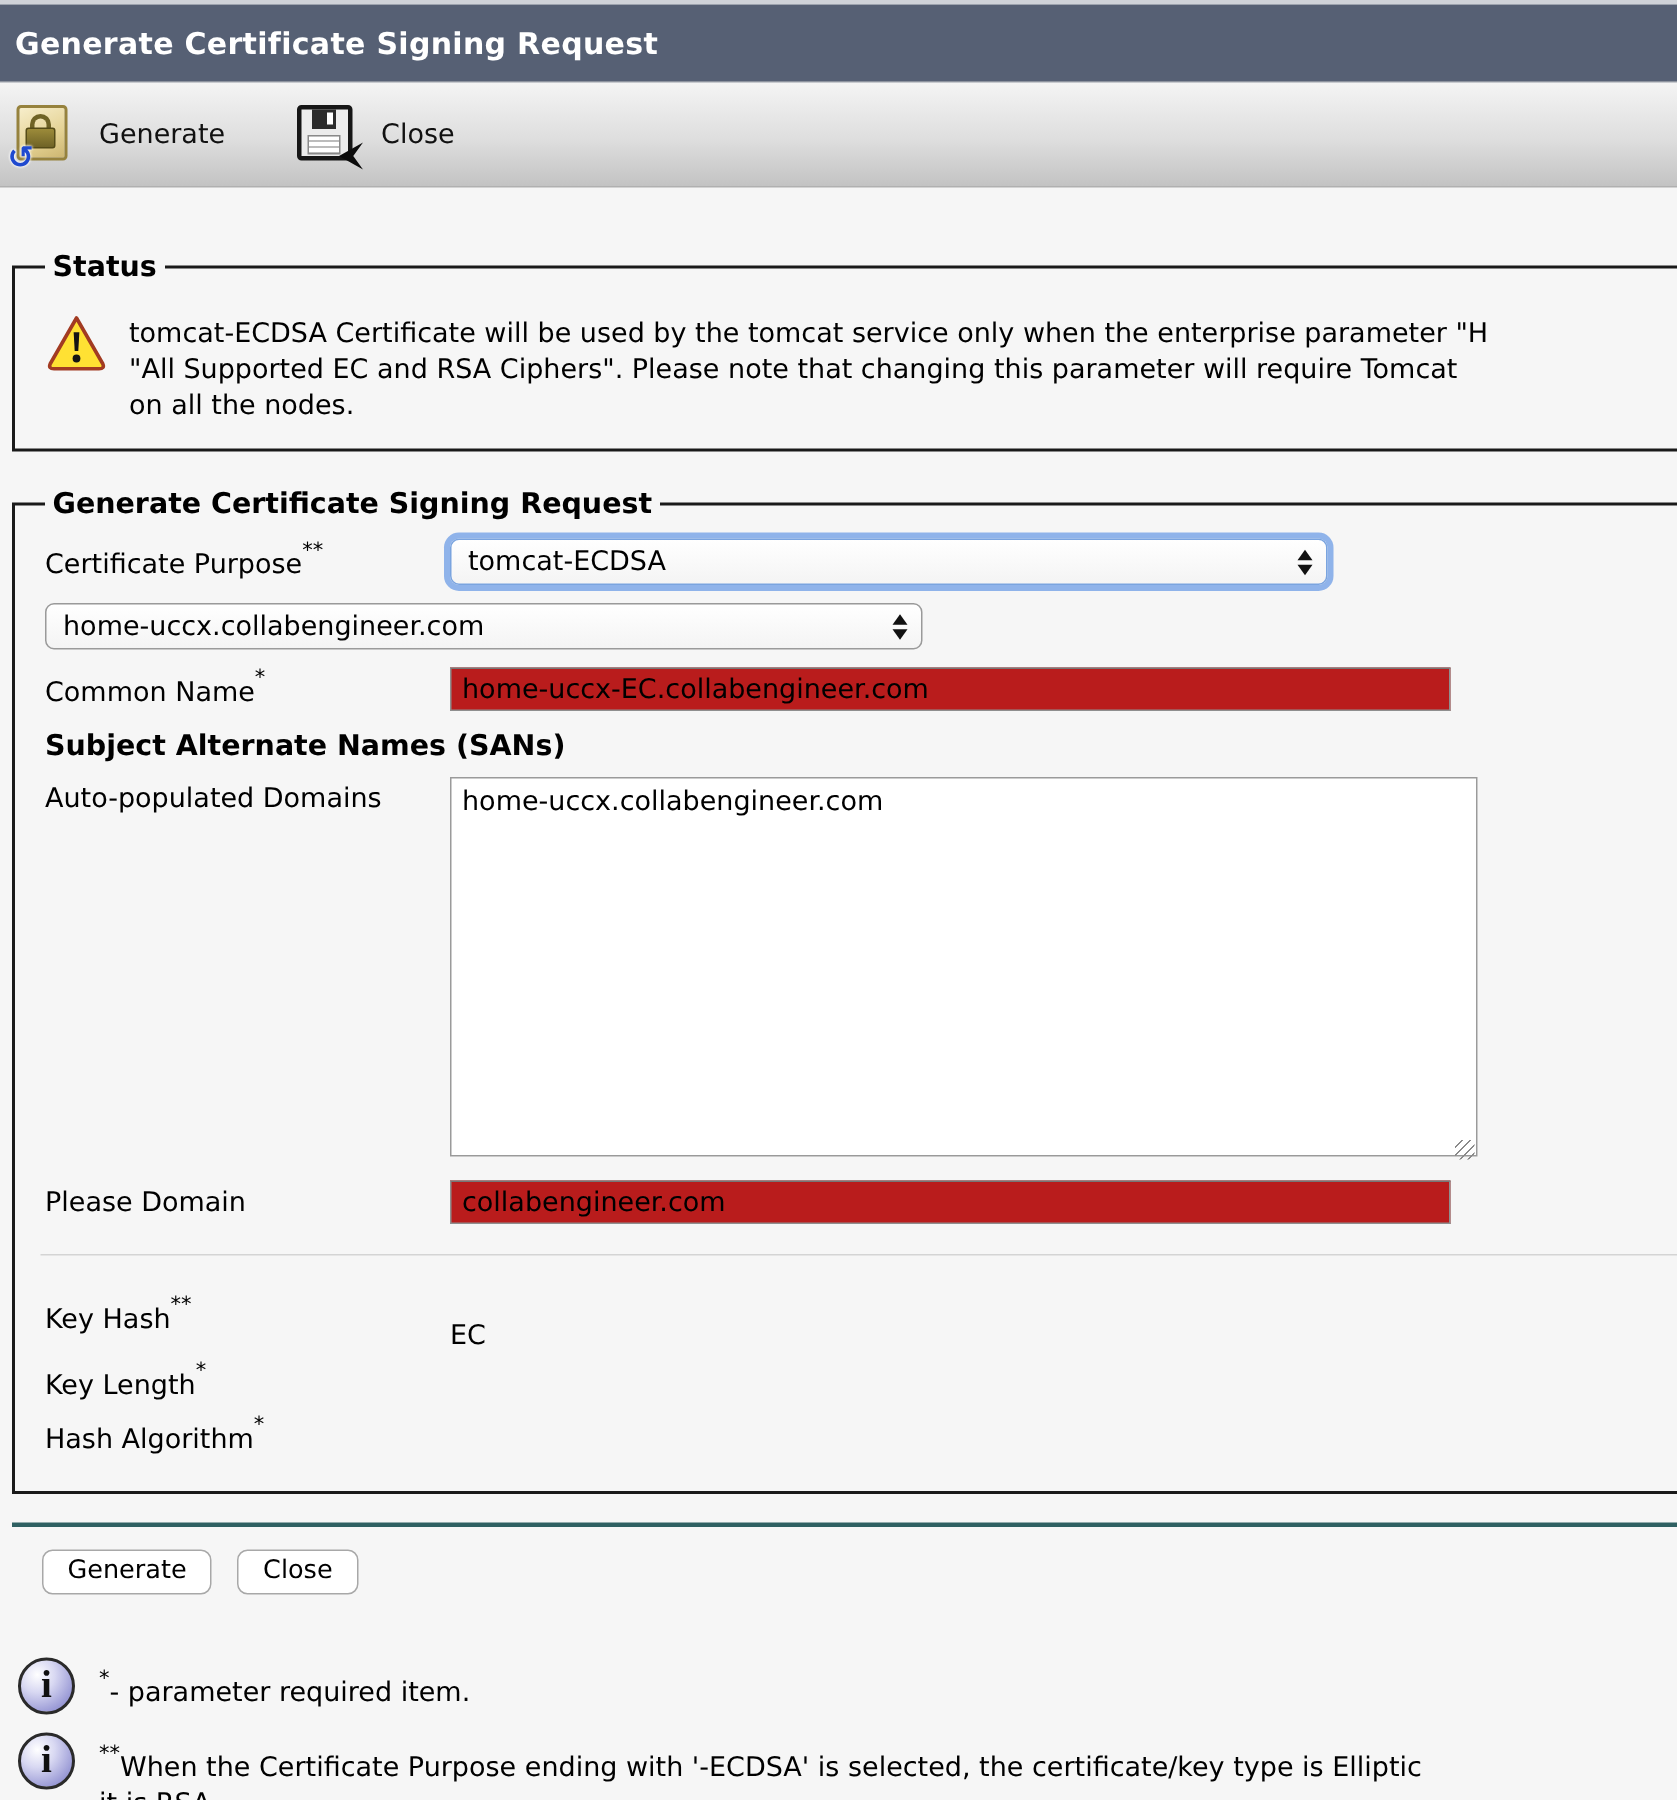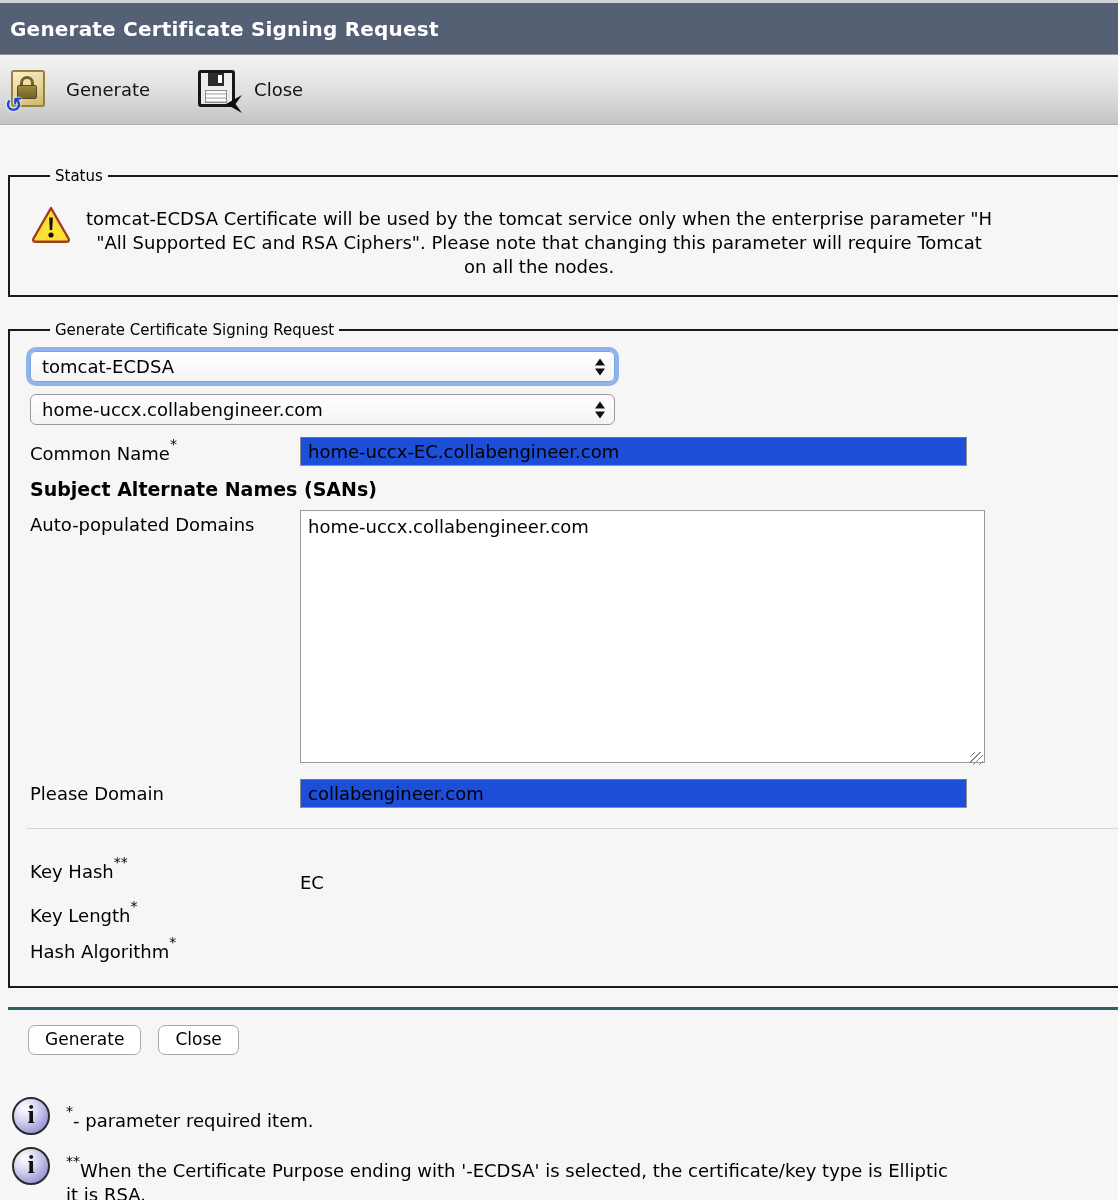--- a/index.html
+++ b/index.html
@@ -38,24 +38,24 @@
             border: 3px solid #161616; border-radius: 3px; }
   .floppy .ftop { position: absolute; top: 0; left: 7px; width: 16px; height: 13px; background: #2b2b2b; }
   .floppy .fnotch { position: absolute; top: 2px; left: 17px; width: 4px; height: 8px; background: #fff; }
   .floppy .flabel { position: absolute; bottom: 1px; left: 4px; width: 22px; height: 13px;
                     background: repeating-linear-gradient(#fff, #fff 2px, #9a9a9a 3px, #fff 4px);
                     border: 1px solid #8a8a8a; }
   .floppy-arrow { position: absolute; right: -3px; bottom: -2px; width: 18px; height: 20px; }
 
   
   fieldset { border: 2px solid #1a1a1a; margin-left: 8px; width: 1384px; background: transparent; }
-  legend { font-size: 15px; font-weight: normal; padding: 0 5px; margin-left: 20px; }
+  legend { font-size: 19px; font-weight: bold; padding: 0 5px; margin-left: 0; }
   .status-fs { margin-top: 42px; padding: 14px 10px 16px 20px; }
   .status-body { display: flex; align-items: flex-start; gap: 14px; padding-top: 6px; }
-  .status-lines { font-size: 18px; line-height: 24px; white-space: nowrap; padding-top: 2px; text-align: center; }
+  .status-lines { font-size: 18px; line-height: 24px; white-space: nowrap; padding-top: 2px; }
 
   .csr-fs { margin-top: 24px; padding: 12px 10px 22px 20px; }
 
   .row { display: flex; align-items: center; margin-bottom: 12px; }
   .row.top-align { align-items: flex-start; }
   .lbl { width: 270px; flex: 0 0 270px; font-size: 18px; }
   .lbl sup, .note sup { font-size: 14px; position: relative; top: -4px; font-weight: normal; }
   .section-head { font-size: 19px; font-weight: bold; margin: 10px 0 10px 0; }
 
   
@@ -65,21 +65,21 @@
   .mselect.focused { border-color: #6b9bd9; border: 1px solid #7aa4df;
                      box-shadow: 0 0 0 4px rgba(125, 167, 232, 0.85); }
   .spin { position: absolute; right: 9px; top: 50%; transform: translateY(-50%);
           display: flex; flex-direction: column; gap: 3px; }
   .spin .up { width: 0; height: 0; border-left: 5px solid transparent; border-right: 5px solid transparent;
               border-bottom: 7px solid #111; }
   .spin .dn { width: 0; height: 0; border-left: 5px solid transparent; border-right: 5px solid transparent;
               border-top: 7px solid #111; }
 
   .tinput { width: 667px; height: 29px; border: 1px solid #8f8f8f; border-top-color: #767676;
-            background: #1d4ed8; font-size: 18px; font-family: "DejaVu Sans", sans-serif;
+            background: #b91c1c; font-size: 18px; font-family: "DejaVu Sans", sans-serif;
             padding: 0 7px; color: #000; }
 
   .ta-wrap { position: relative; width: 685px; }
   textarea.sans-ta { width: 685px; height: 253px; border: 1px solid #9a9a9a; background: #fff;
                      font-size: 18px; font-family: "DejaVu Sans", sans-serif; padding: 4px 7px;
                      resize: none; line-height: 24px; }
   .ta-grip { position: absolute; right: 2px; bottom: 2px; width: 13px; height: 13px;
              background: repeating-linear-gradient(135deg, transparent, transparent 3px, #8a8a8a 3px, #8a8a8a 4px); }
 
   .divider { border-top: 1px solid #d4d4d4; margin: 20px 0 18px -3px; }
@@ -150,20 +150,23 @@
         <div>"All Supported EC and RSA Ciphers". Please note that changing this parameter will require Tomcat</div>
         <div>on all the nodes.</div>
       </div>
     </div>
   </fieldset>
 
   <fieldset class="csr-fs">
     <legend>Generate Certificate Signing Request</legend>
 
     <div class="row">
+      <div class="lbl">
+        <span>Certificate Purpose</span><sup>**</sup>
+      </div>
       <div class="mselect focused">
         <span>tomcat-ECDSA</span>
         <span class="spin">
             <i class="up"></i>
             <i class="dn"></i>
           </span>
       </div>
     </div>
 
     <div class="row">

